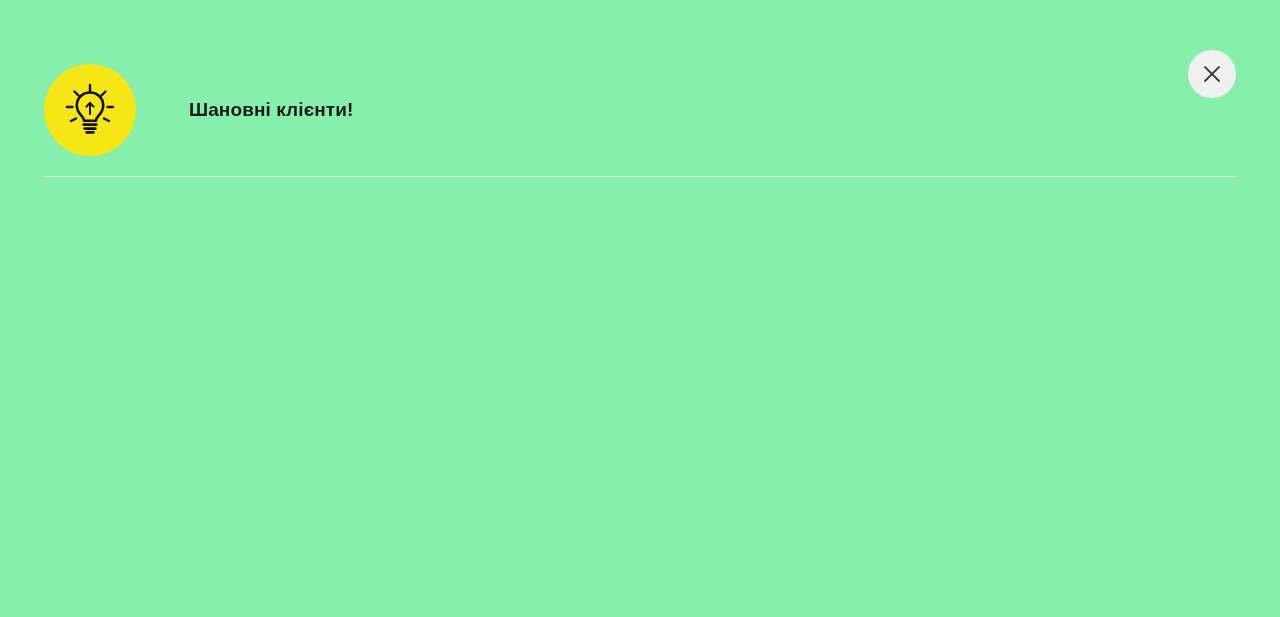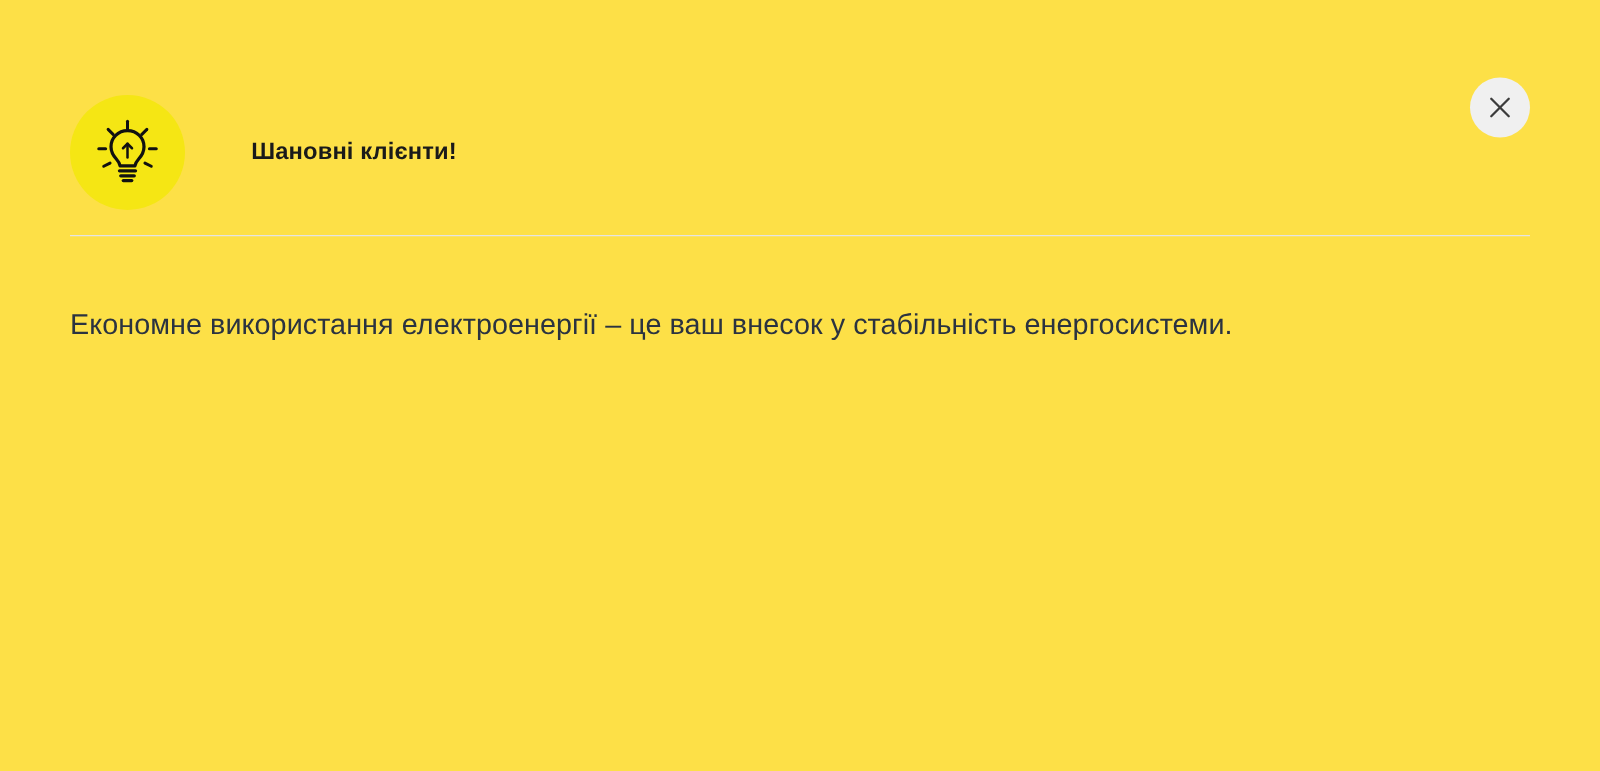--- a/index.html
+++ b/index.html
@@ -10,22 +10,22 @@
     height: 617px;
     background: #ffffff;
     font-family: "Liberation Sans", sans-serif;
     overflow: hidden;
   }
 
   .modal {
     position: relative;
     width: 1280px;
     height: 617px;
-    background: #fde047;
-    padding: 12px;
+    background: #86efac;
+    padding: 0;
   }
 
   .modal-header {
     display: flex;
     align-items: center;
     padding: 44px 44px 0 44px;
     height: 176px;
     position: relative;
   }
 
@@ -130,16 +130,15 @@
     </button>
   </div>
 
   <div class="divider"></div>
 
   <div class="modal-body">
 
 
 
 
-    <p class="paragraph">Економне використання електроенергії – це ваш внесок у стабільність енергосистеми.</p>
 
   </div>
 </div>
 
 </body></html>

